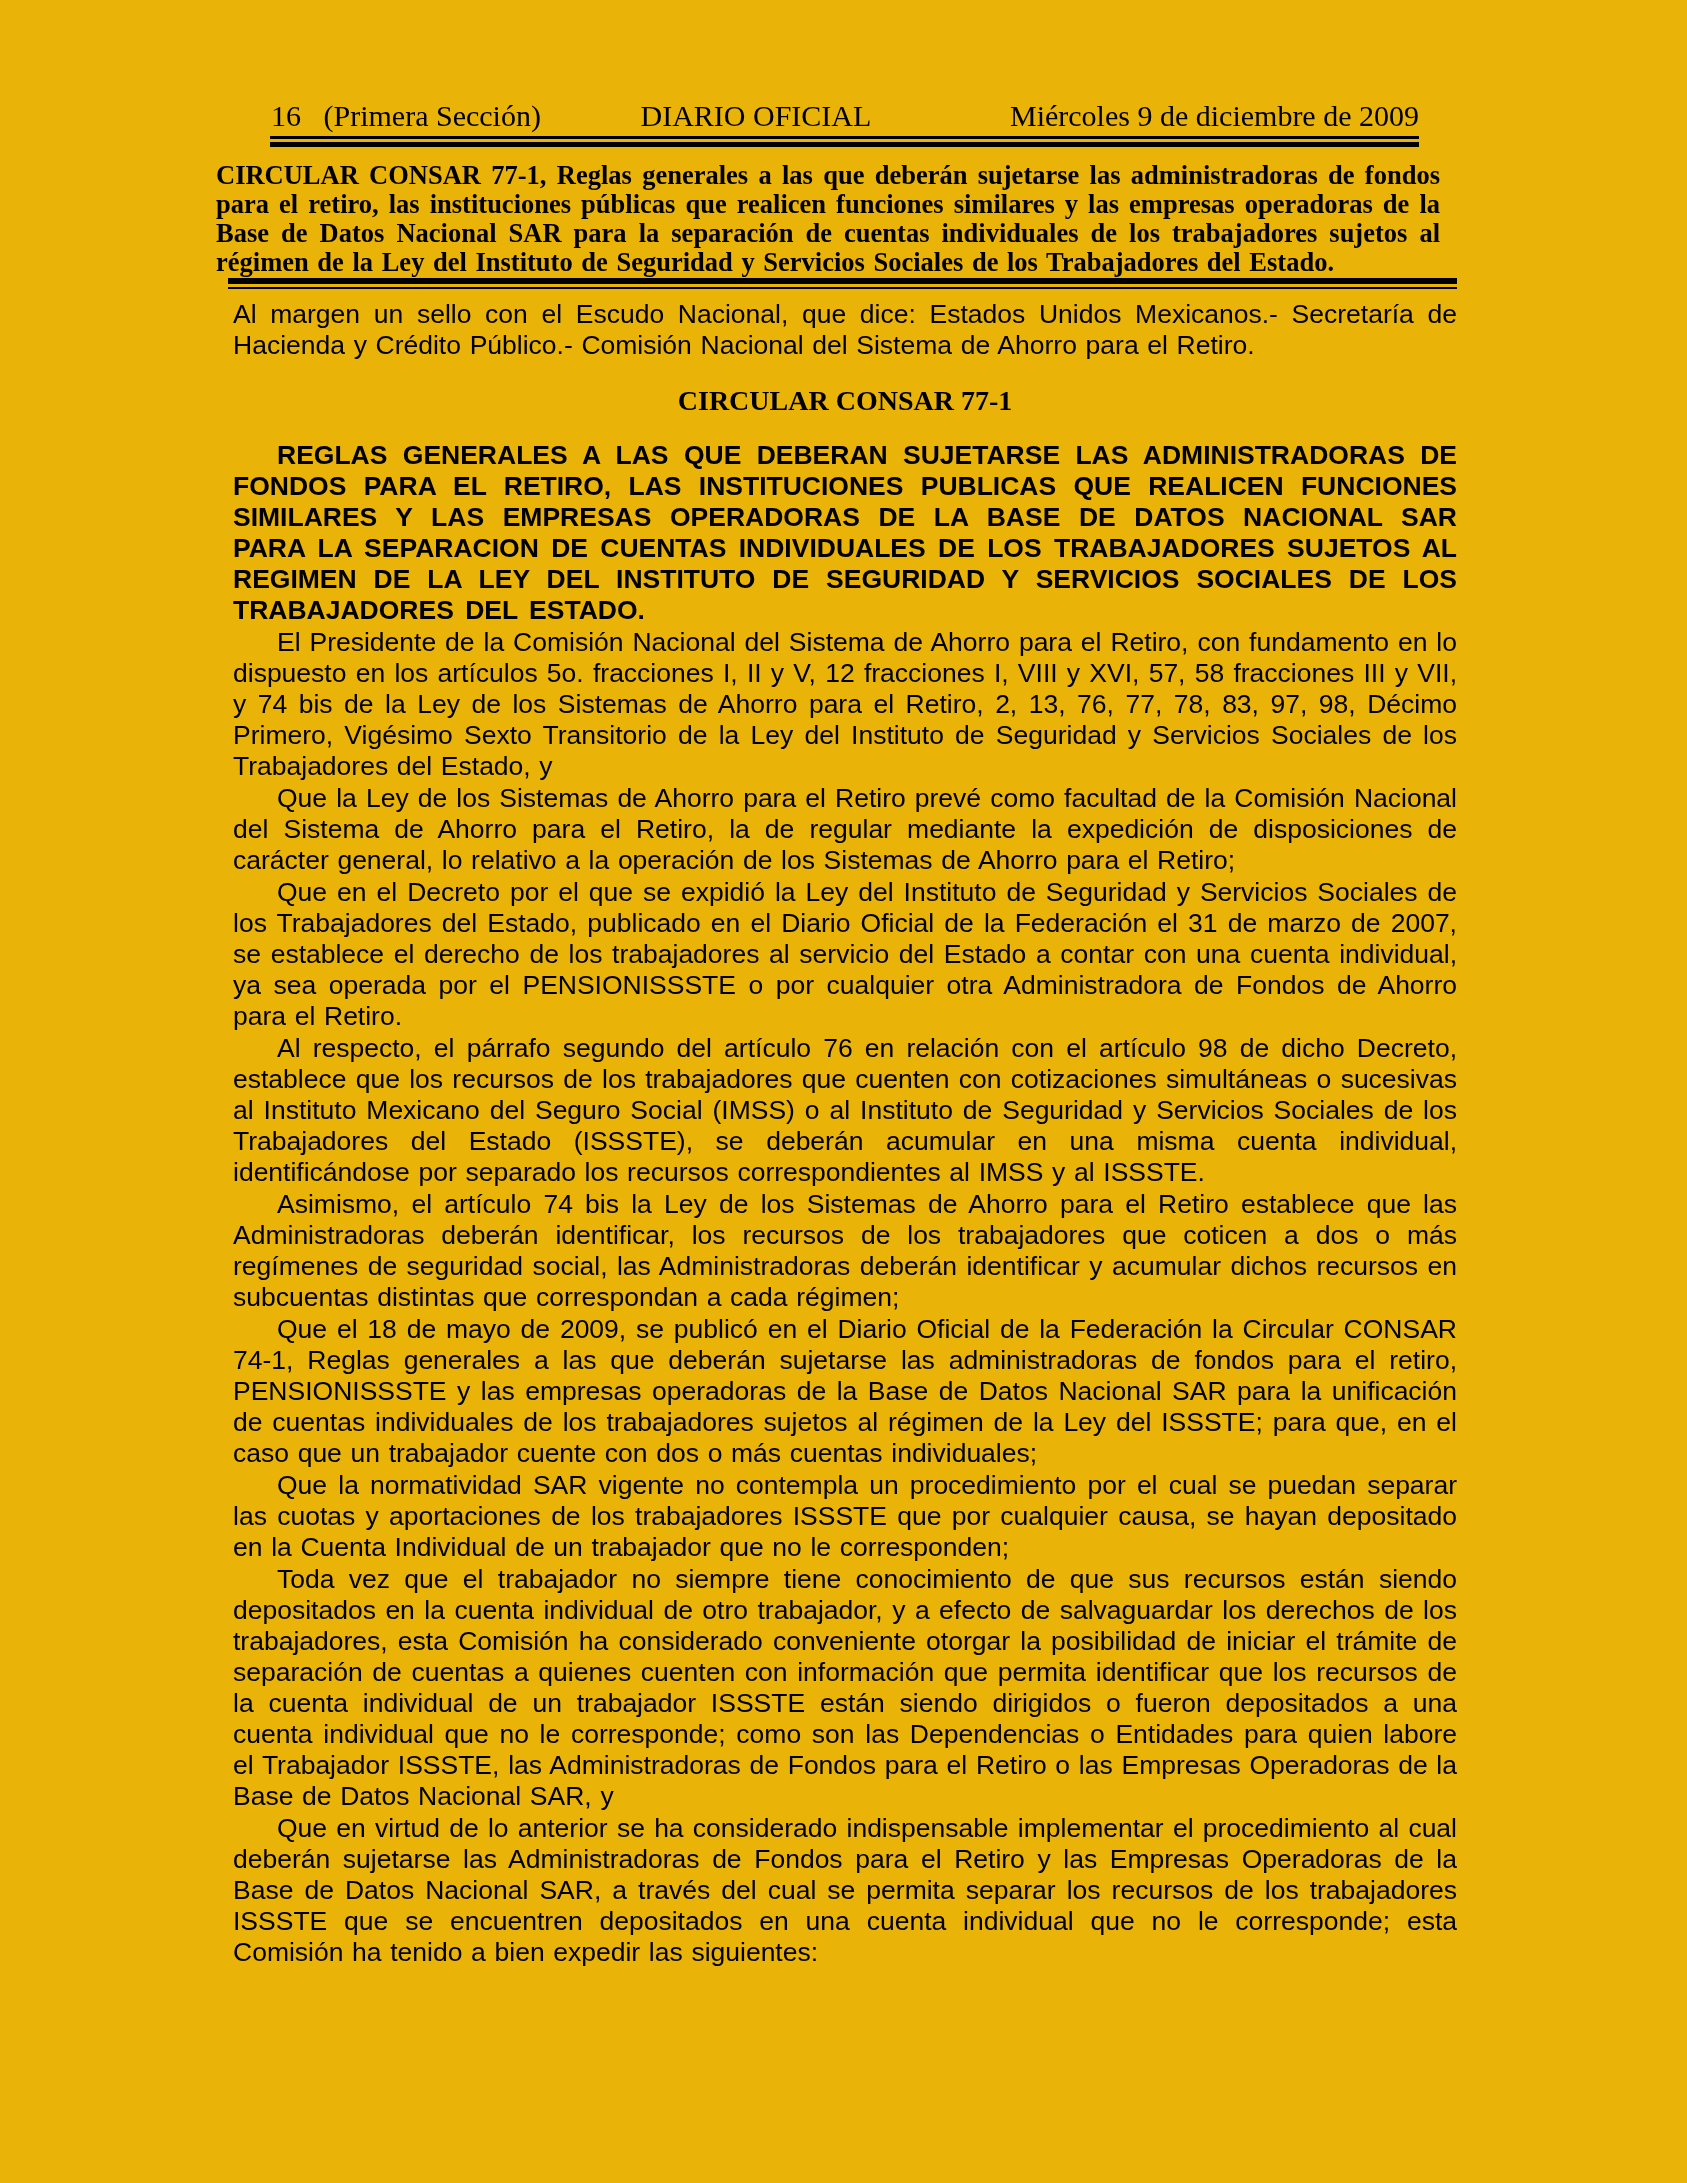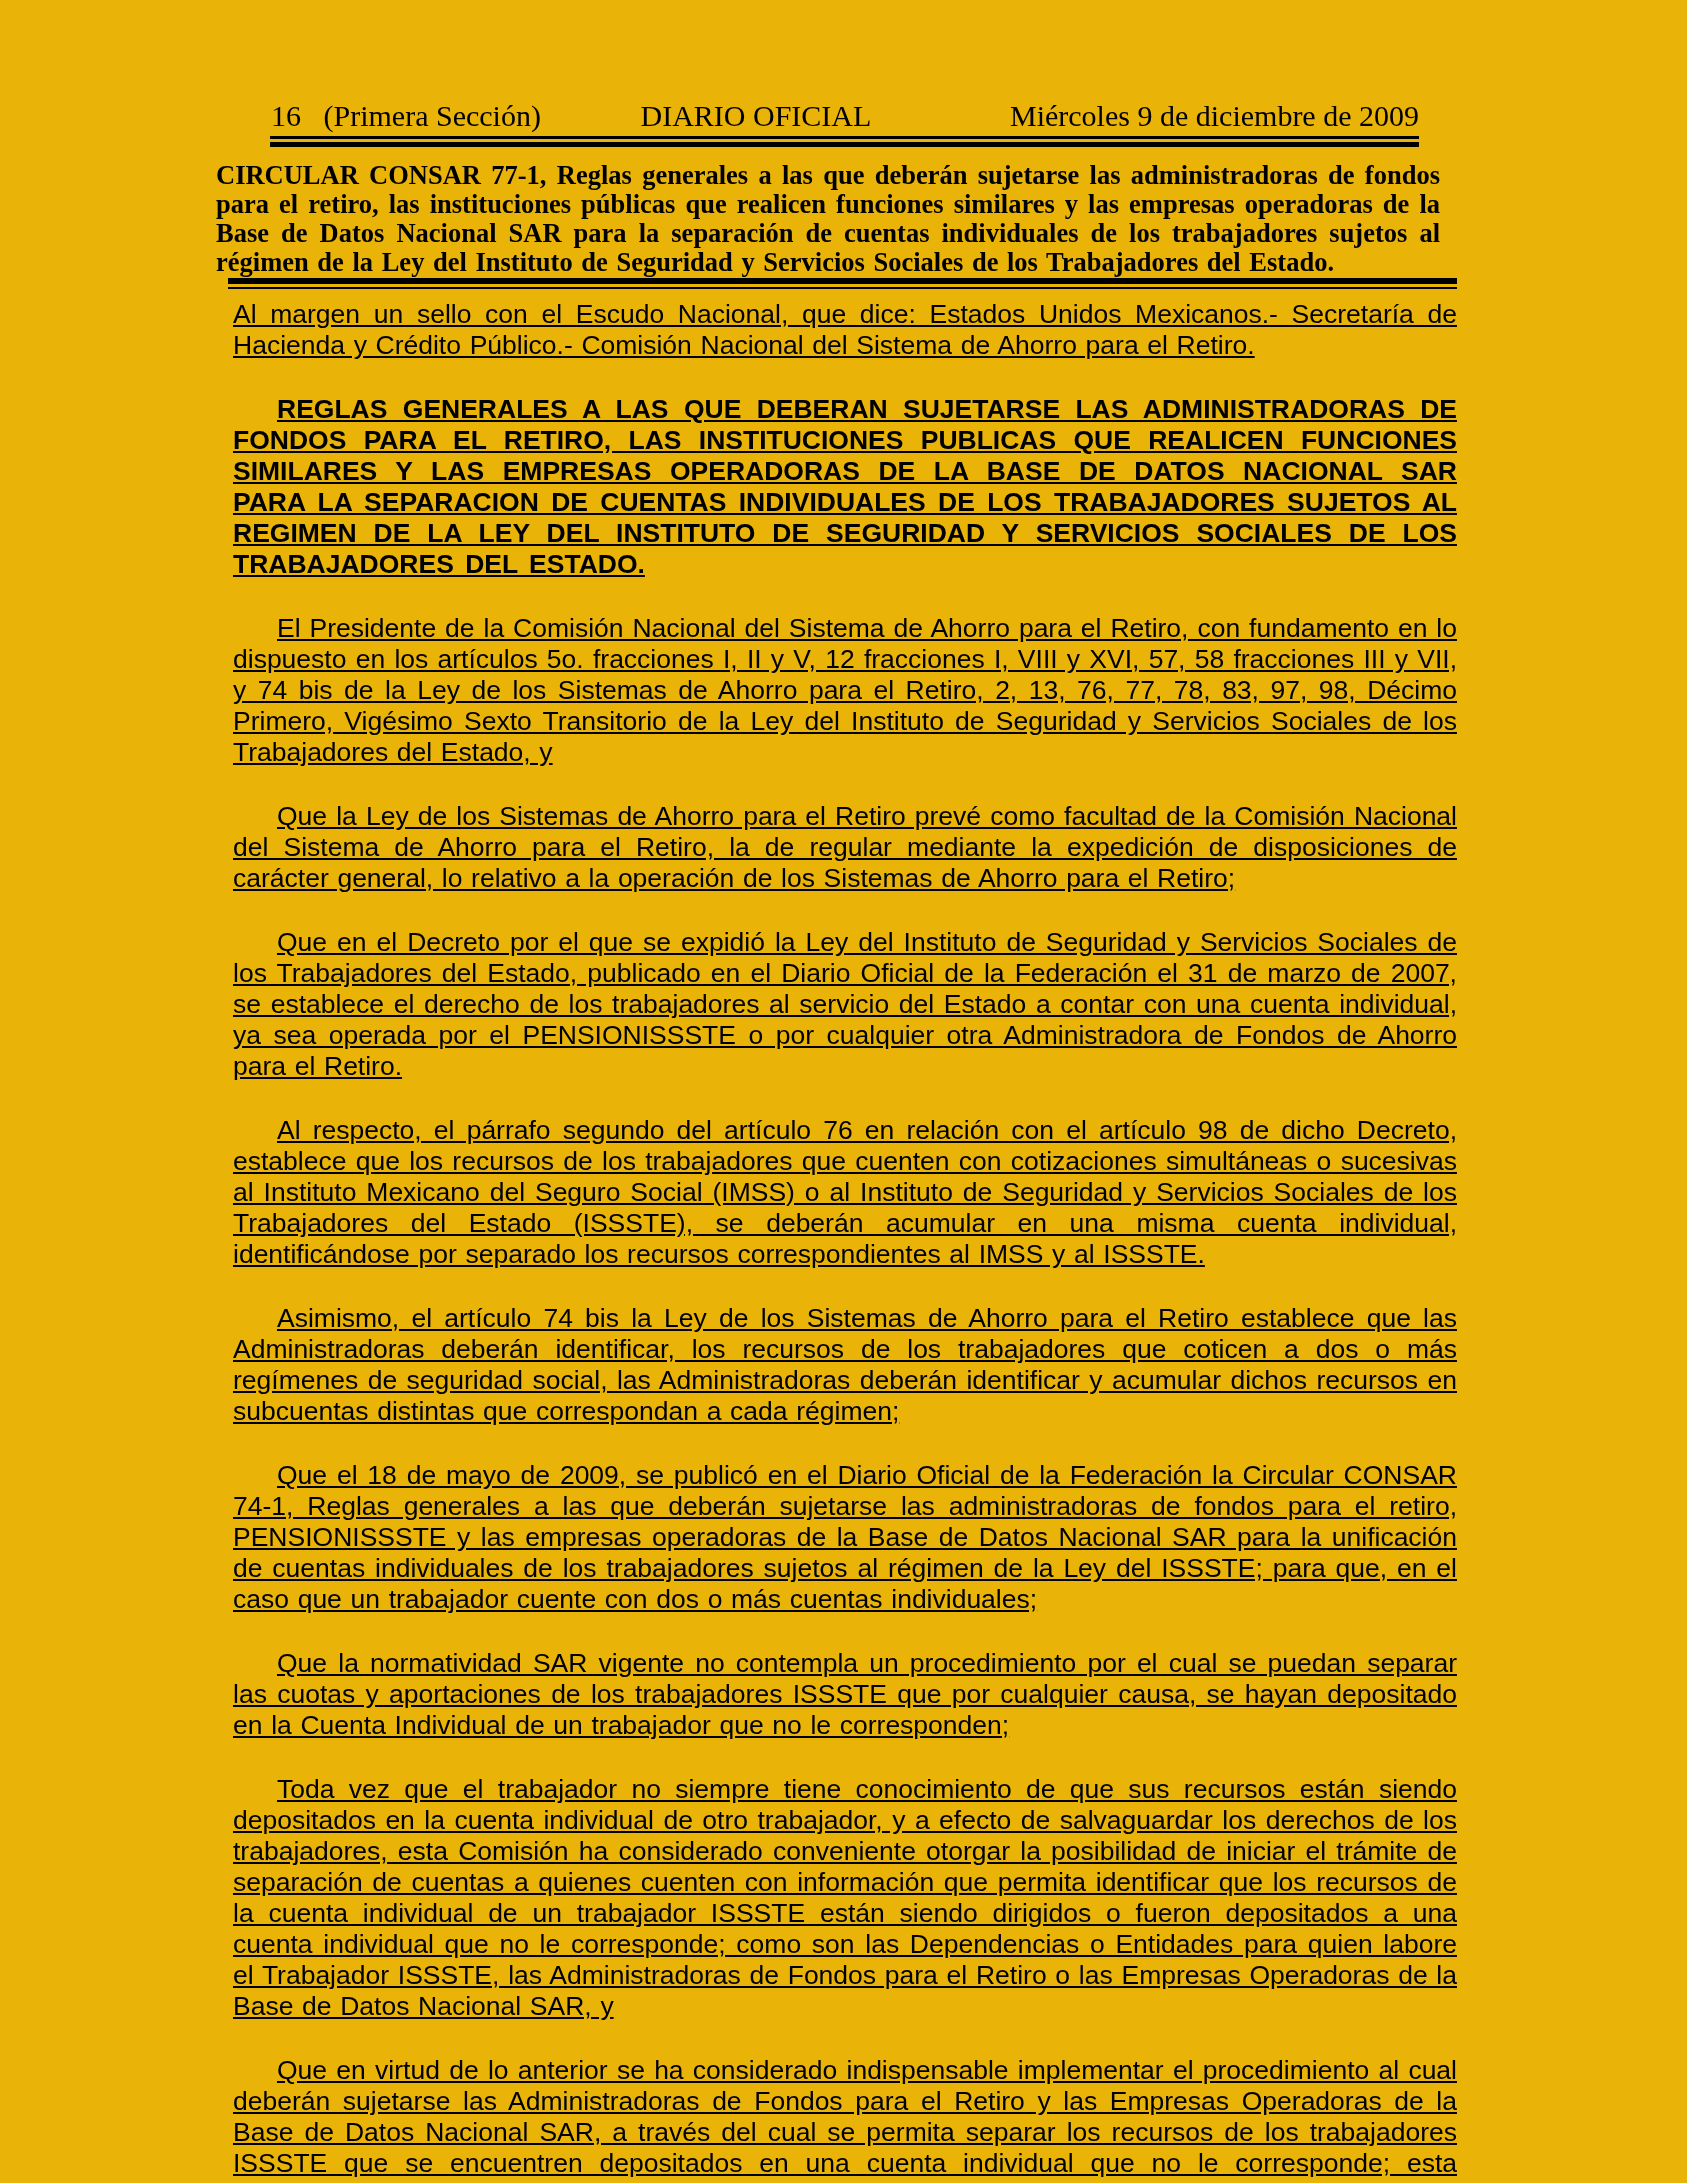--- a/index.html
+++ b/index.html
@@ -72,25 +72,24 @@
   
   .doc {
     position: absolute;
     left: 233px;
     width: 1224px;
     top: 299px;
     font-size: 26.5px;
     line-height: 31px;
   }
   .doc p {
-    margin: 33px 0;
+    margin: 1px 0;
     text-align: justify;
     text-indent: 44px;
     word-spacing: 1.3px;
-    text-decoration: underline;
   }
   .doc p.no-indent {
     text-indent: 0;
     margin-top: 0;
   }
   .doc p.allcaps {
     font-weight: bold;
     word-spacing: 4px;
   }
   .doc h2 {
@@ -127,20 +126,21 @@
   <div class="intro-rule">
     <div class="thick"></div>
     <div class="gap"></div>
     <div class="thin"></div>
   </div>
 
   <div class="doc">
 
     <p class="no-indent">Al margen un sello con el Escudo Nacional, que dice: Estados Unidos Mexicanos.- Secretaría de Hacienda y Crédito Público.- Comisión Nacional del Sistema de Ahorro para el Retiro.</p>
 
+    <h2>CIRCULAR CONSAR 77-1</h2>
 
     <p class="allcaps">REGLAS GENERALES A LAS QUE DEBERAN SUJETARSE LAS ADMINISTRADORAS DE FONDOS PARA EL RETIRO, LAS INSTITUCIONES PUBLICAS QUE REALICEN FUNCIONES SIMILARES Y LAS EMPRESAS OPERADORAS DE LA BASE DE DATOS NACIONAL SAR PARA LA SEPARACION DE CUENTAS INDIVIDUALES DE LOS TRABAJADORES SUJETOS AL REGIMEN DE LA LEY DEL INSTITUTO DE SEGURIDAD Y SERVICIOS SOCIALES DE LOS TRABAJADORES DEL ESTADO.</p>
 
     <p>El Presidente de la Comisión Nacional del Sistema de Ahorro para el Retiro, con fundamento en lo dispuesto en los artículos 5o. fracciones I, II y V, 12 fracciones I, VIII y XVI, 57, 58 fracciones III y VII, y 74 bis de la Ley de los Sistemas de Ahorro para el Retiro, 2, 13, 76, 77, 78, 83, 97, 98, Décimo Primero, Vigésimo Sexto Transitorio de la Ley del Instituto de Seguridad y Servicios Sociales de los Trabajadores del Estado, y</p>
 
 
     <p>Que la Ley de los Sistemas de Ahorro para el Retiro prevé como facultad de la Comisión Nacional del Sistema de Ahorro para el Retiro, la de regular mediante la expedición de disposiciones de carácter general, lo relativo a la operación de los Sistemas de Ahorro para el Retiro;</p>
 
     <p>Que en el Decreto por el que se expidió la Ley del Instituto de Seguridad y Servicios Sociales de los Trabajadores del Estado, publicado en el Diario Oficial de la Federación el 31 de marzo de 2007, se establece el derecho de los trabajadores al servicio del Estado a contar con una cuenta individual, ya sea operada por el PENSIONISSSTE o por cualquier otra Administradora de Fondos de Ahorro para el Retiro.</p>
 

